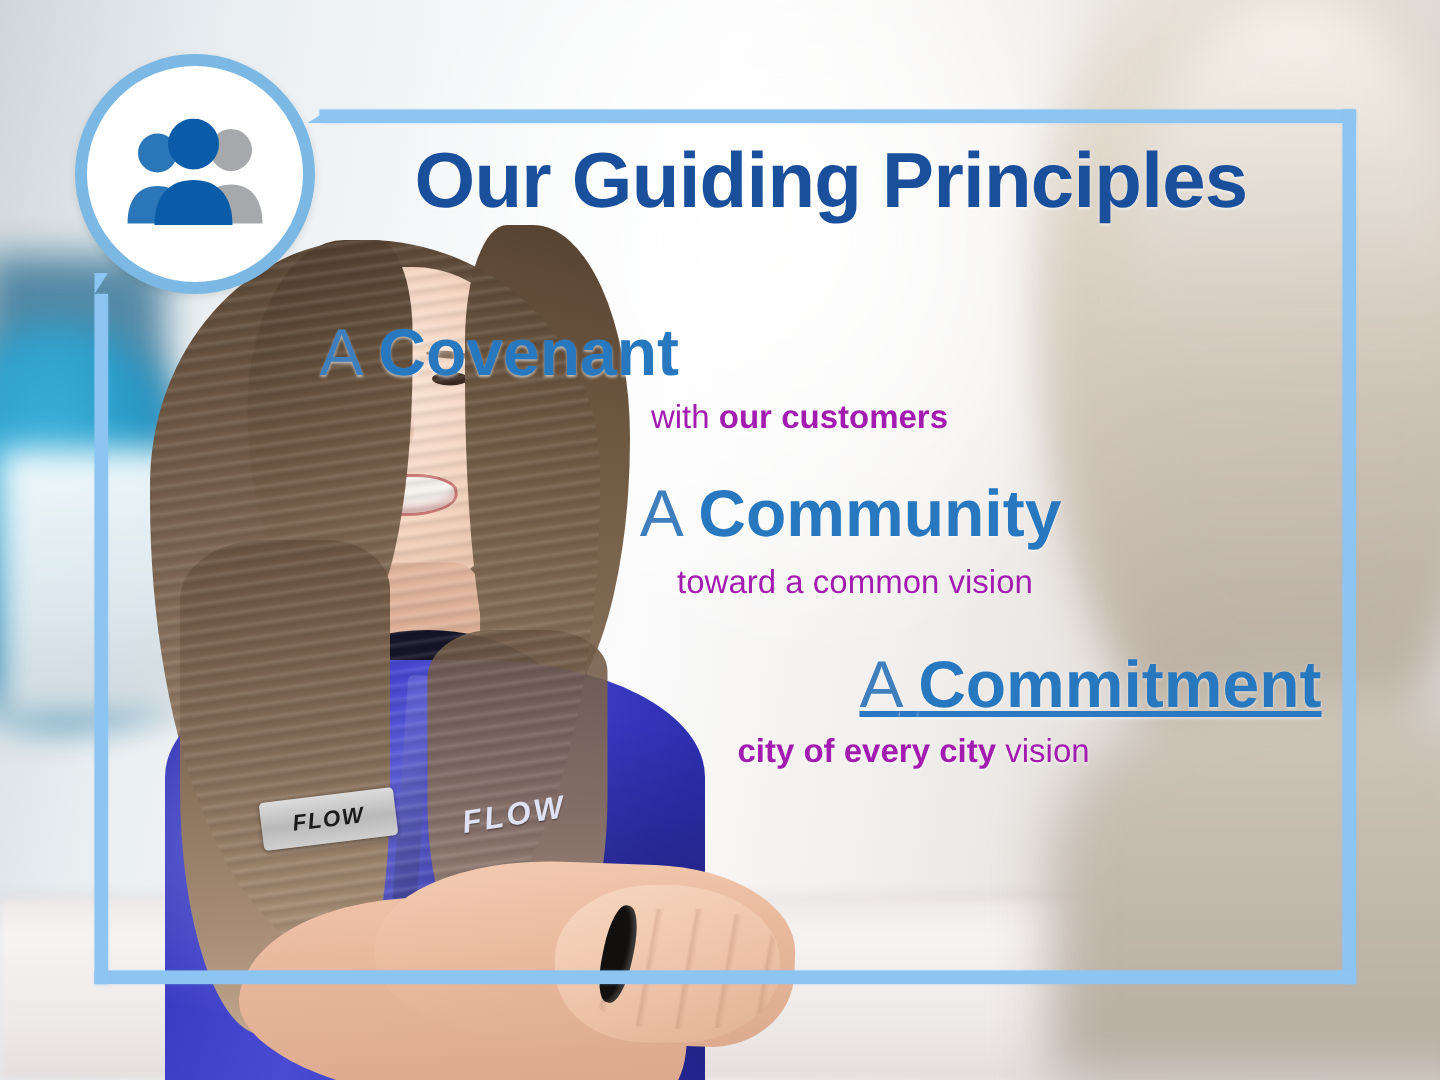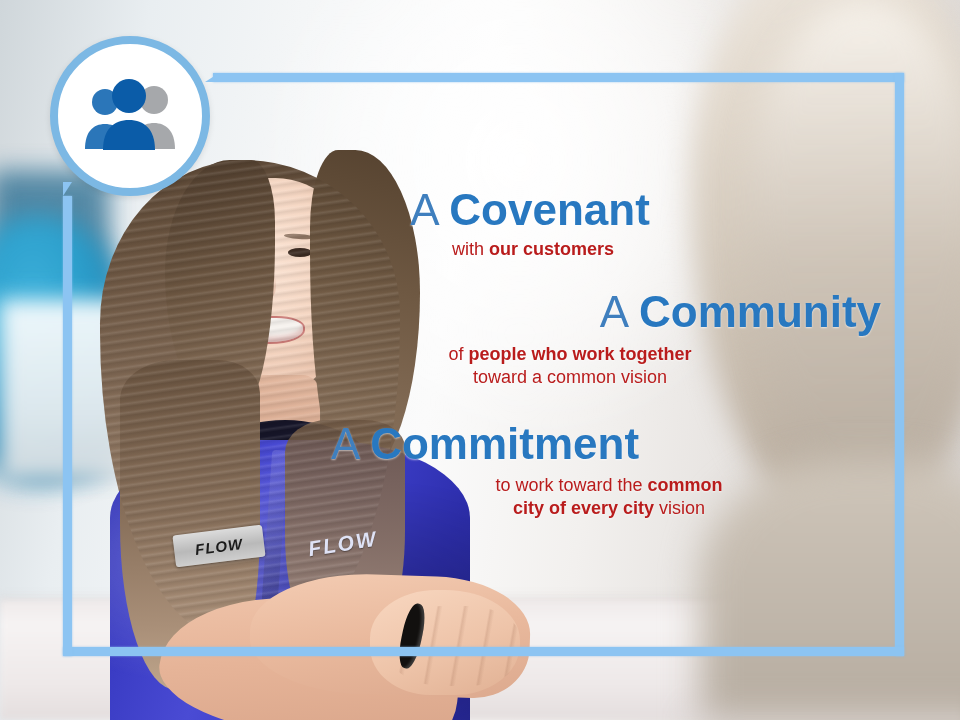--- a/index.html
+++ b/index.html
@@ -408,37 +408,37 @@
   .p-head .lead {
     font-weight: normal;
     color: #3f7fbe;
   }
   .p-head .word {
     font-weight: bold;
     color: #2878c0;
   }
   .p-sub {
     font-family: "Liberation Sans", sans-serif;
-    font-size: 18px;
+    font-size: 22px;
     line-height: 1.28;
-    color: #b91c1c;
+    color: #a21caf;
     text-shadow: 0 1px 2px rgba(255,255,255,0.6);
   }
   .p-sub b { font-weight: bold; }
 
   
-  .p1 .p-head { text-align: center; padding-right: 34px; }
+  .p1 .p-head { text-align: left; padding-right: 34px; margin-top: 26px; }
   .p1 .p-sub  { text-align: center; padding-right: 28px; margin-top: 4px; }
 
   .p2 { margin-top: 26px; }
-  .p2 .p-head { text-align: right; padding-left: 40px; }
+  .p2 .p-head { text-align: center; padding-left: 40px; }
   .p2 .p-sub  { text-align: center; padding-left: 46px; margin-top: 6px; }
 
   .p3 { margin-top: 30px; }
-  .p3 .p-head { text-align: left; padding-left: 118px; }
+  .p3 .p-head { text-align: right; padding-left: 118px; text-decoration: underline; }
   .p3 .p-sub  { text-align: center; padding-left: 124px; margin-top: 6px; }
 </style>
 </head>
 <body>
 
 <div class="poster">
 
   <div class="photo photo-soft">
     <div class="bg-wall"></div>
     <div class="bg-glow"></div>
@@ -504,46 +504,45 @@
 
         <circle cx="27" cy="23" r="13" fill="#2b76b9"></circle>
         <path d="M7 70 C7 53 15 45 27 45 C39 45 47 53 47 70 Z" fill="#2b76b9"></path>
 
         <circle cx="51" cy="17" r="17" fill="#0b5ca8"></circle>
         <path d="M25 71 C25 50 36 41 51 41 C66 41 77 50 77 71 Z" fill="#0b5ca8"></path>
       </svg>
     </span>
   </div>
 
+  <div class="title">Our Guiding Principles</div>
 
   <div class="principles">
 
     <div class="principle p1">
       <div class="p-head">
         <span class="lead">A</span> <span class="word">Covenant</span>
       </div>
       <div class="p-sub">
         <span>with </span><b>our customers</b>
       </div>
     </div>
 
     <div class="principle p2">
       <div class="p-head">
         <span class="lead">A</span> <span class="word">Community</span>
       </div>
       <div class="p-sub">
-        <div><span>of </span><b>people who work together</b></div>
         <div>toward a common vision</div>
       </div>
     </div>
 
     <div class="principle p3">
       <div class="p-head">
         <span class="lead">A</span> <span class="word">Commitment</span>
       </div>
       <div class="p-sub">
-        <div><span>to work toward the </span><b>common</b></div>
         <div><b>city of every city</b><span> vision</span></div>
       </div>
     </div>
 
   </div>
 </div>
 
 </body></html>

